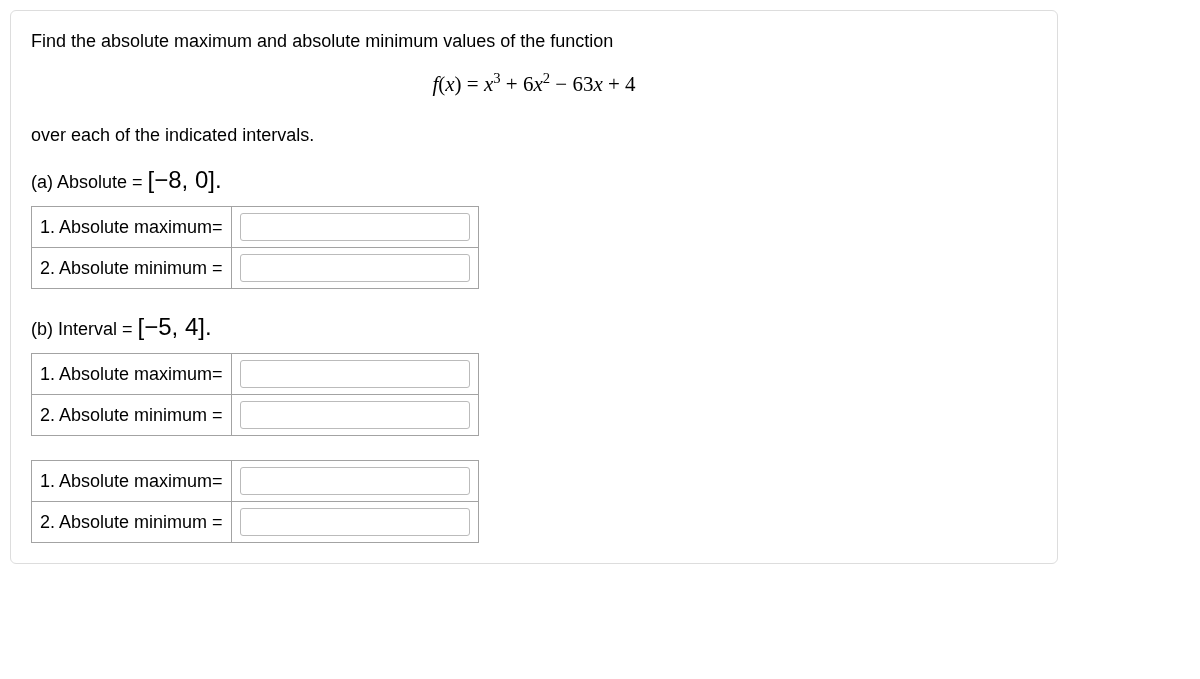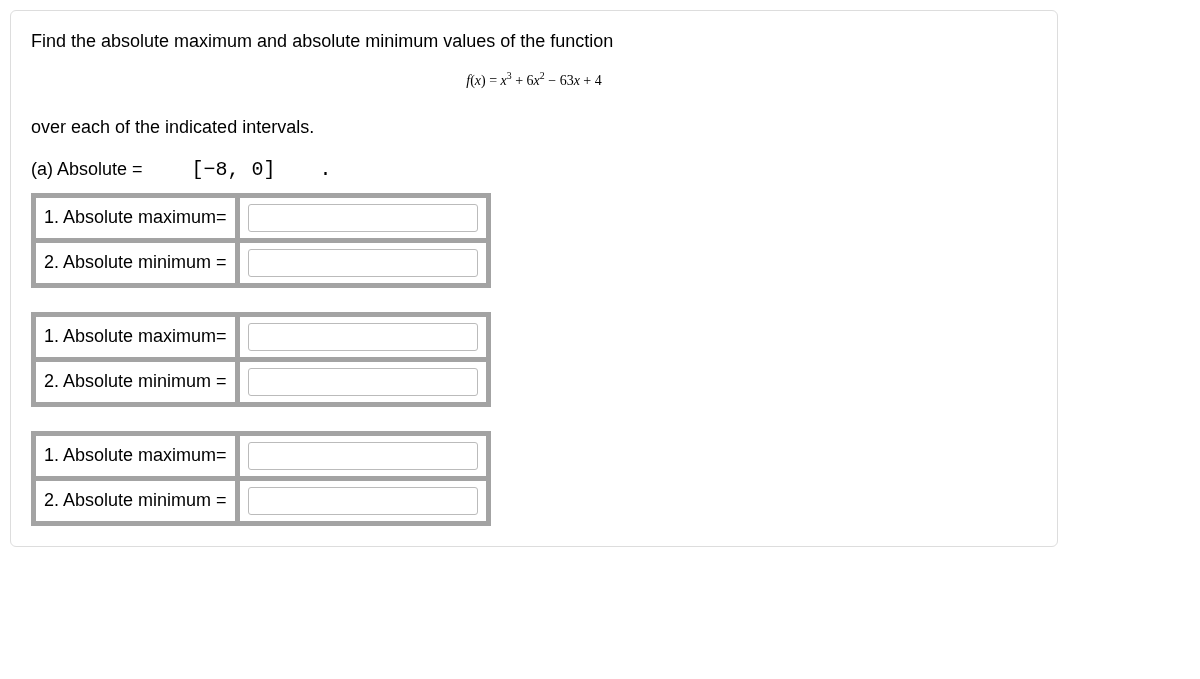--- a/index.html
+++ b/index.html
@@ -16,47 +16,46 @@
       padding: 20px 20px 16px 20px;
       width: 1048px;
     }
     .intro-row {
       margin-bottom: 18px;
     }
     .equation-row {
       text-align: center;
       margin: 18px 0 28px 0;
       font-family: "Times New Roman", Times, serif;
-      font-size: 14px;
+      font-size: 21px;
     }
     .equation-row .math {
       font-style: italic;
     }
     .equation-row sup {
       font-size: 0.7em;
       vertical-align: super;
       font-style: normal;
     }
     .subtext {
       margin-bottom: 20px;
     }
     .part-label {
       margin-bottom: 12px;
     }
     .interval {
-      font-family: Liberation Mono, monospace;
-      font-size: 20px;
-      margin-left: 44px;
+      font-family: Liberation Sans, sans-serif;
+      font-size: 24px;
     }
     table.answer-tbl {
       border-collapse: collapse;
       margin-bottom: 24px;
     }
     table.answer-tbl td {
-      border: 5px solid #a3a3a3;
+      border: 1px solid #a3a3a3;
       padding: 6px 8px;
       vertical-align: middle;
       white-space: nowrap;
     }
     td.label-cell {
       font-family: Arial, Helvetica, sans-serif;
     }
     input[type="text"] {
       width: 230px;
       height: 28px;
@@ -86,20 +85,23 @@
       <td class="label-cell">1.  Absolute maximum=</td>
       <td><input type="text" style=""></td>
     </tr>
     <tr>
       <td class="label-cell">2.  Absolute minimum =</td>
       <td><input type="text" style=""></td>
     </tr>
   </tbody>
     </table>
 
+  <div class="part-label">
+    <span>(b) Interval = </span><span class="interval">[−5, 4]</span><span class="interval">.</span>
+  </div>
   <table class="answer-tbl">
     <tbody>
         <tr>
       <td class="label-cell">1.  Absolute maximum=</td>
       <td><input type="text" style=""></td>
     </tr>
     <tr>
       <td class="label-cell">2.  Absolute minimum =</td>
       <td><input type="text" style=""></td>
     </tr>

